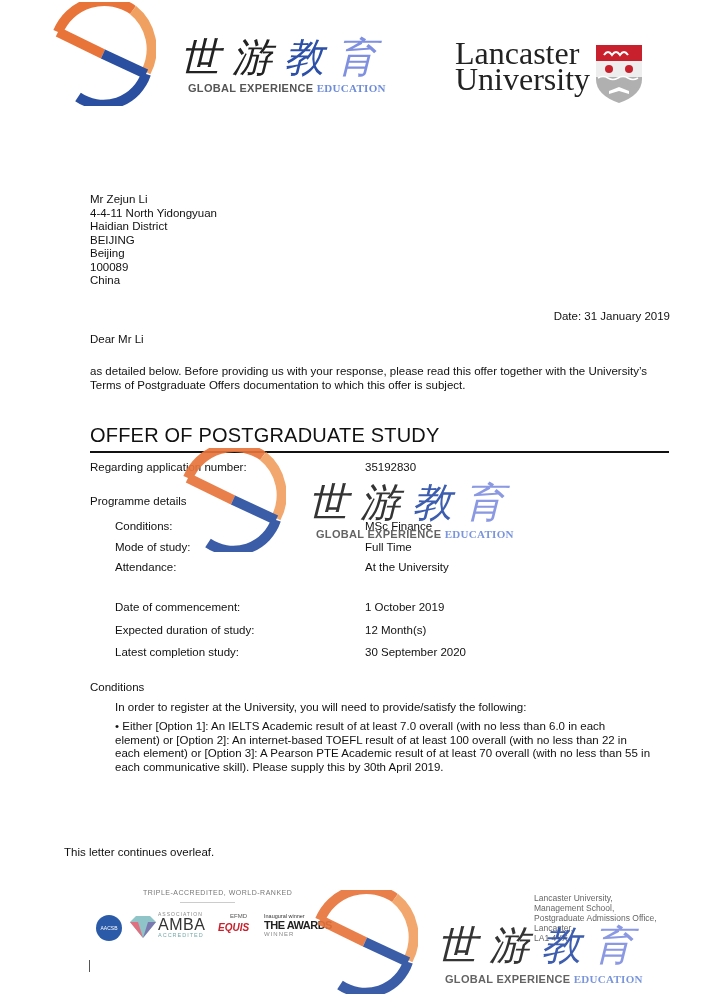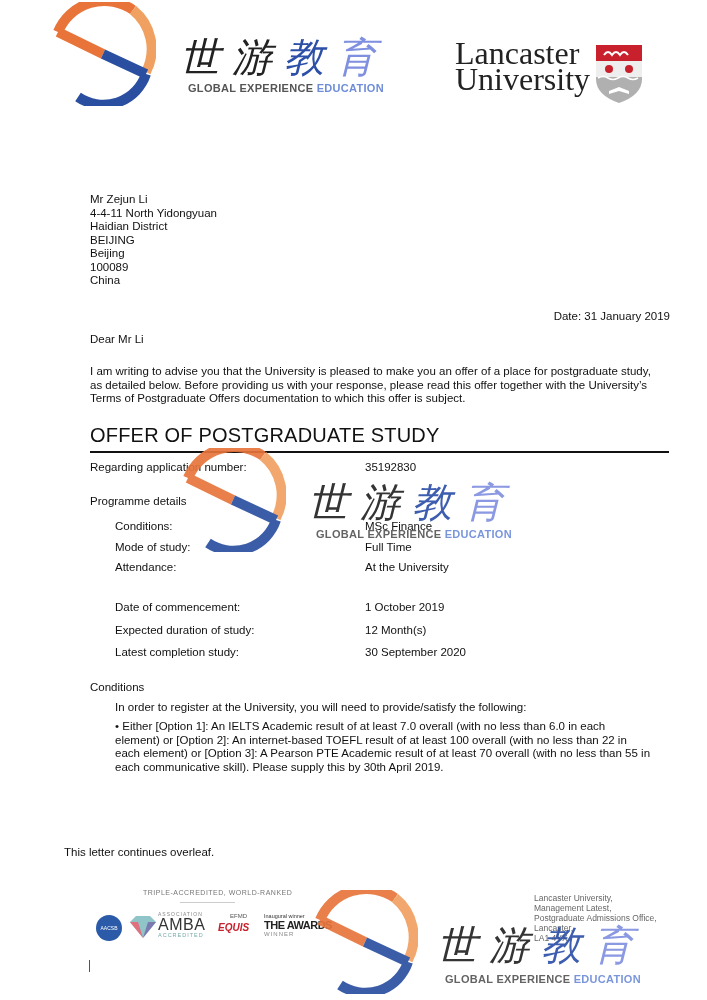--- a/index.html
+++ b/index.html
@@ -6,21 +6,21 @@
   body { width:707px; height:1000px; position:relative; overflow:hidden;
          font-family:"Liberation Sans", sans-serif; color:#111; font-size:11.5px; }
   .abs { position:absolute; }
   .ge-logo { position:absolute; }
   .ge-mark { position:absolute; }
   .ge-cn { position:absolute; font-family:"DejaVu Serif", serif; font-size:40px; letter-spacing:12px; white-space:nowrap; font-style:italic; }
   .ge-cn .dark { color:#222; }
   .ge-cn .blue { color:#2c4fa8; }
   .ge-cn .light { color:#8090e0; }
   .ge-en { position:absolute; font-weight:bold; font-size:11px; letter-spacing:0.3px; white-space:nowrap; color:#555; }
-  .ge-en .edu { color:#6e8cd8; }
+  .ge-en .edu { color:#6e8cd8;font-family:Liberation Serif, serif; }
   .lanc-text { position:absolute; left:455px; top:40px; font-family:"Liberation Serif", serif; font-size:32px; line-height:26px; color:#222; }
   .shield { position:absolute; left:596px; top:45px; width:46px; height:58px; }
   .address div { line-height:13.5px; }
   .para { line-height:13.5px; }
   .offer-title { font-size:20px; letter-spacing:0.2px; }
   .rule { position:absolute; left:90px; width:579px; height:2px; background:#111; }
   .row-label { position:absolute; left:115px; }
   .row-val { position:absolute; left:365px; }
   .cond { line-height:13.5px; }
   .footer-small { font-size:7px; color:#777; letter-spacing:0.5px; }
@@ -68,21 +68,20 @@
   <div>BEIJING</div>
   <div>Beijing</div>
   <div>100089</div>
   <div>China</div>
 </div>
 
 <div class="abs" style="right:37px;top:310px">Date: 31 January 2019</div>
 <div class="abs" style="left:90px;top:333px">Dear Mr Li</div>
 
 <div class="abs para" style="left:90px;top:365px;width:590px">
-  <div>I am writing to advise you that the University is pleased to make you an offer of a place for postgraduate study,</div>
   <div>as detailed below. Before providing us with your response, please read this offer together with the University’s</div>
   <div>Terms of Postgraduate Offers documentation to which this offer is subject.</div>
 </div>
 
 <div class="abs offer-title" style="left:90px;top:424px">OFFER OF POSTGRADUATE STUDY</div>
 <div class="rule" style="top:451px"></div>
 
 <div class="abs" style="left:90px;top:461px">Regarding application number:</div>
 <div class="abs" style="left:365px;top:461px">35192830</div>
 
@@ -138,21 +137,21 @@
 <div class="badge" style="left:264px;top:914px;line-height:1">
   <div style="font-size:5.5px;color:#333">Inaugural winner</div>
   <div style="font-size:11px;font-weight:bold;color:#222;letter-spacing:-0.5px">THE AWARDS</div>
   <div style="font-size:6px;color:#888;letter-spacing:1px">WINNER</div>
 </div>
 
 <div class="abs" style="left:89px;top:960px;width:1px;height:12px;background:#555"></div>
 
 <div class="addr-foot">
   <div>Lancaster University,</div>
-  <div>Management Latest,</div>
+  <div>Management School,</div>
   <div>Postgraduate Admissions Office,</div>
   <div>Lancaster,</div>
   <div>LA1 4YX</div>
 </div>
 
 <div class="ge-logo" style="opacity:0.92">
   <svg class="ge-mark" style="left:178px;top:448px" width="108" height="104" viewBox="0 0 108 104">
     <path d="M10 30 A50 50 0 0 1 85 8" stroke="#e8743a" stroke-width="10" fill="none"></path>
     <path d="M85 8 A50 50 0 0 1 98 70" stroke="#f0a060" stroke-width="10" fill="none"></path>
     <path d="M10 30 L55 52" stroke="#e8743a" stroke-width="10" fill="none"></path>

